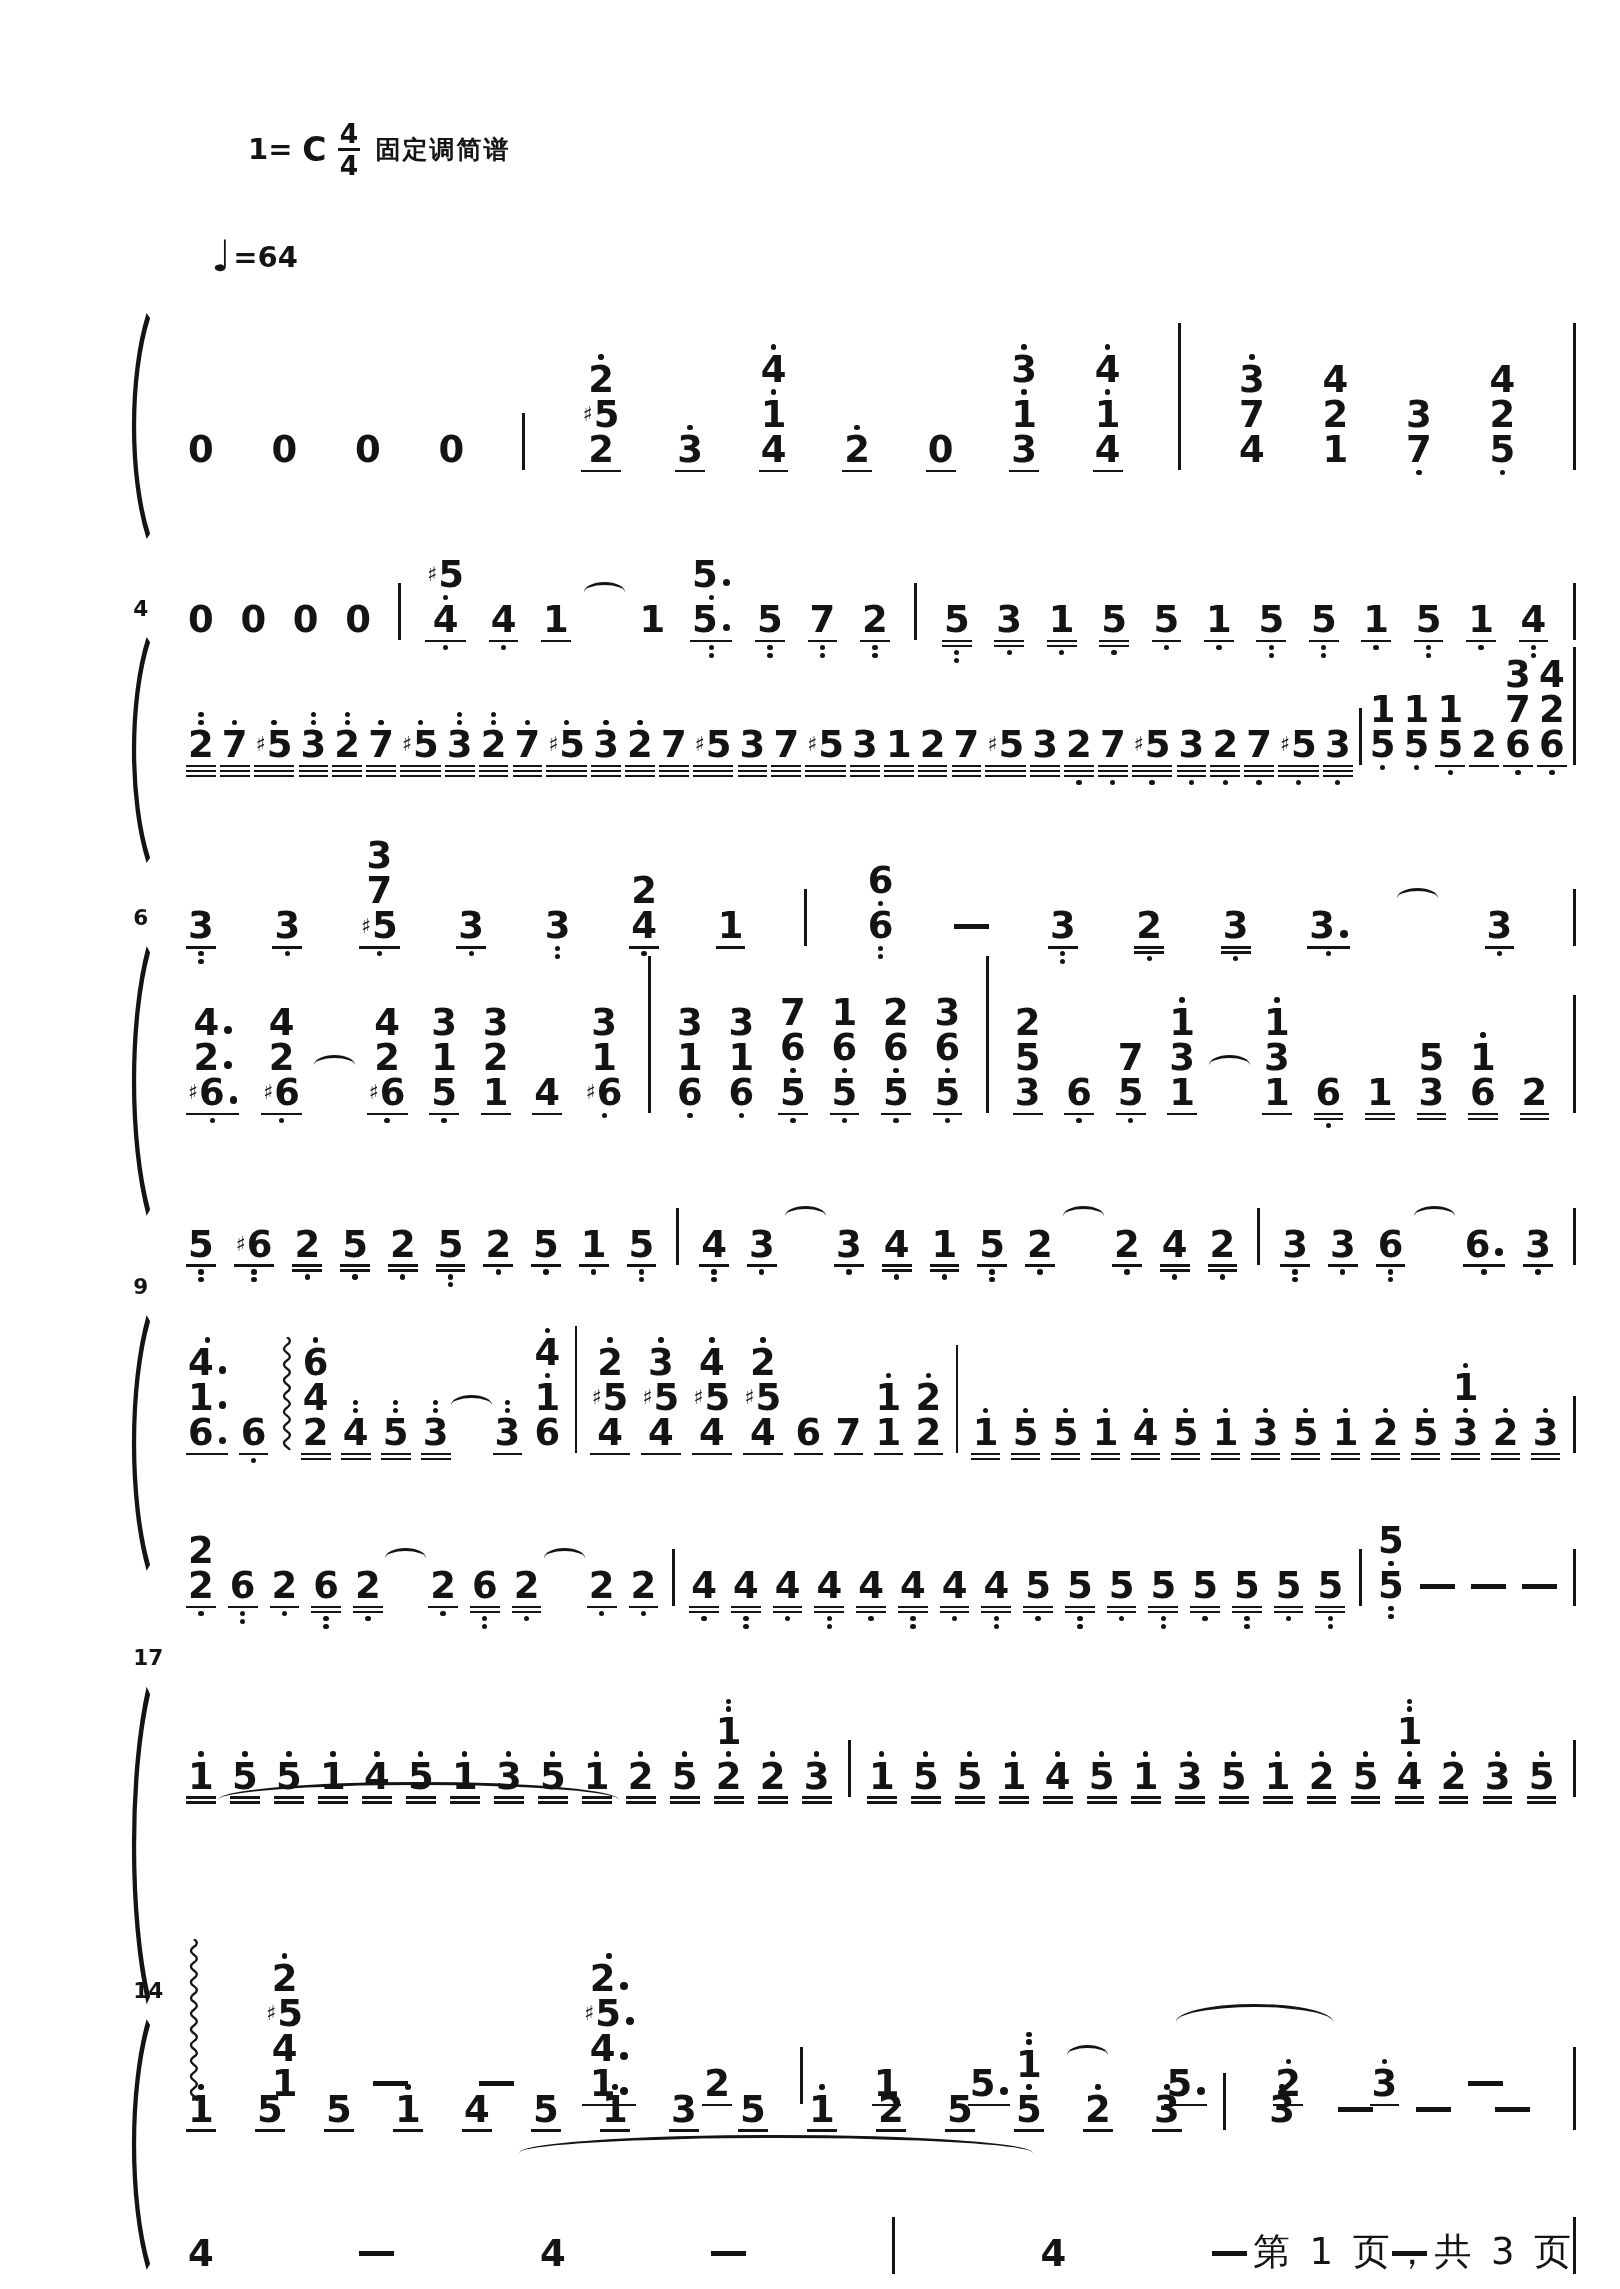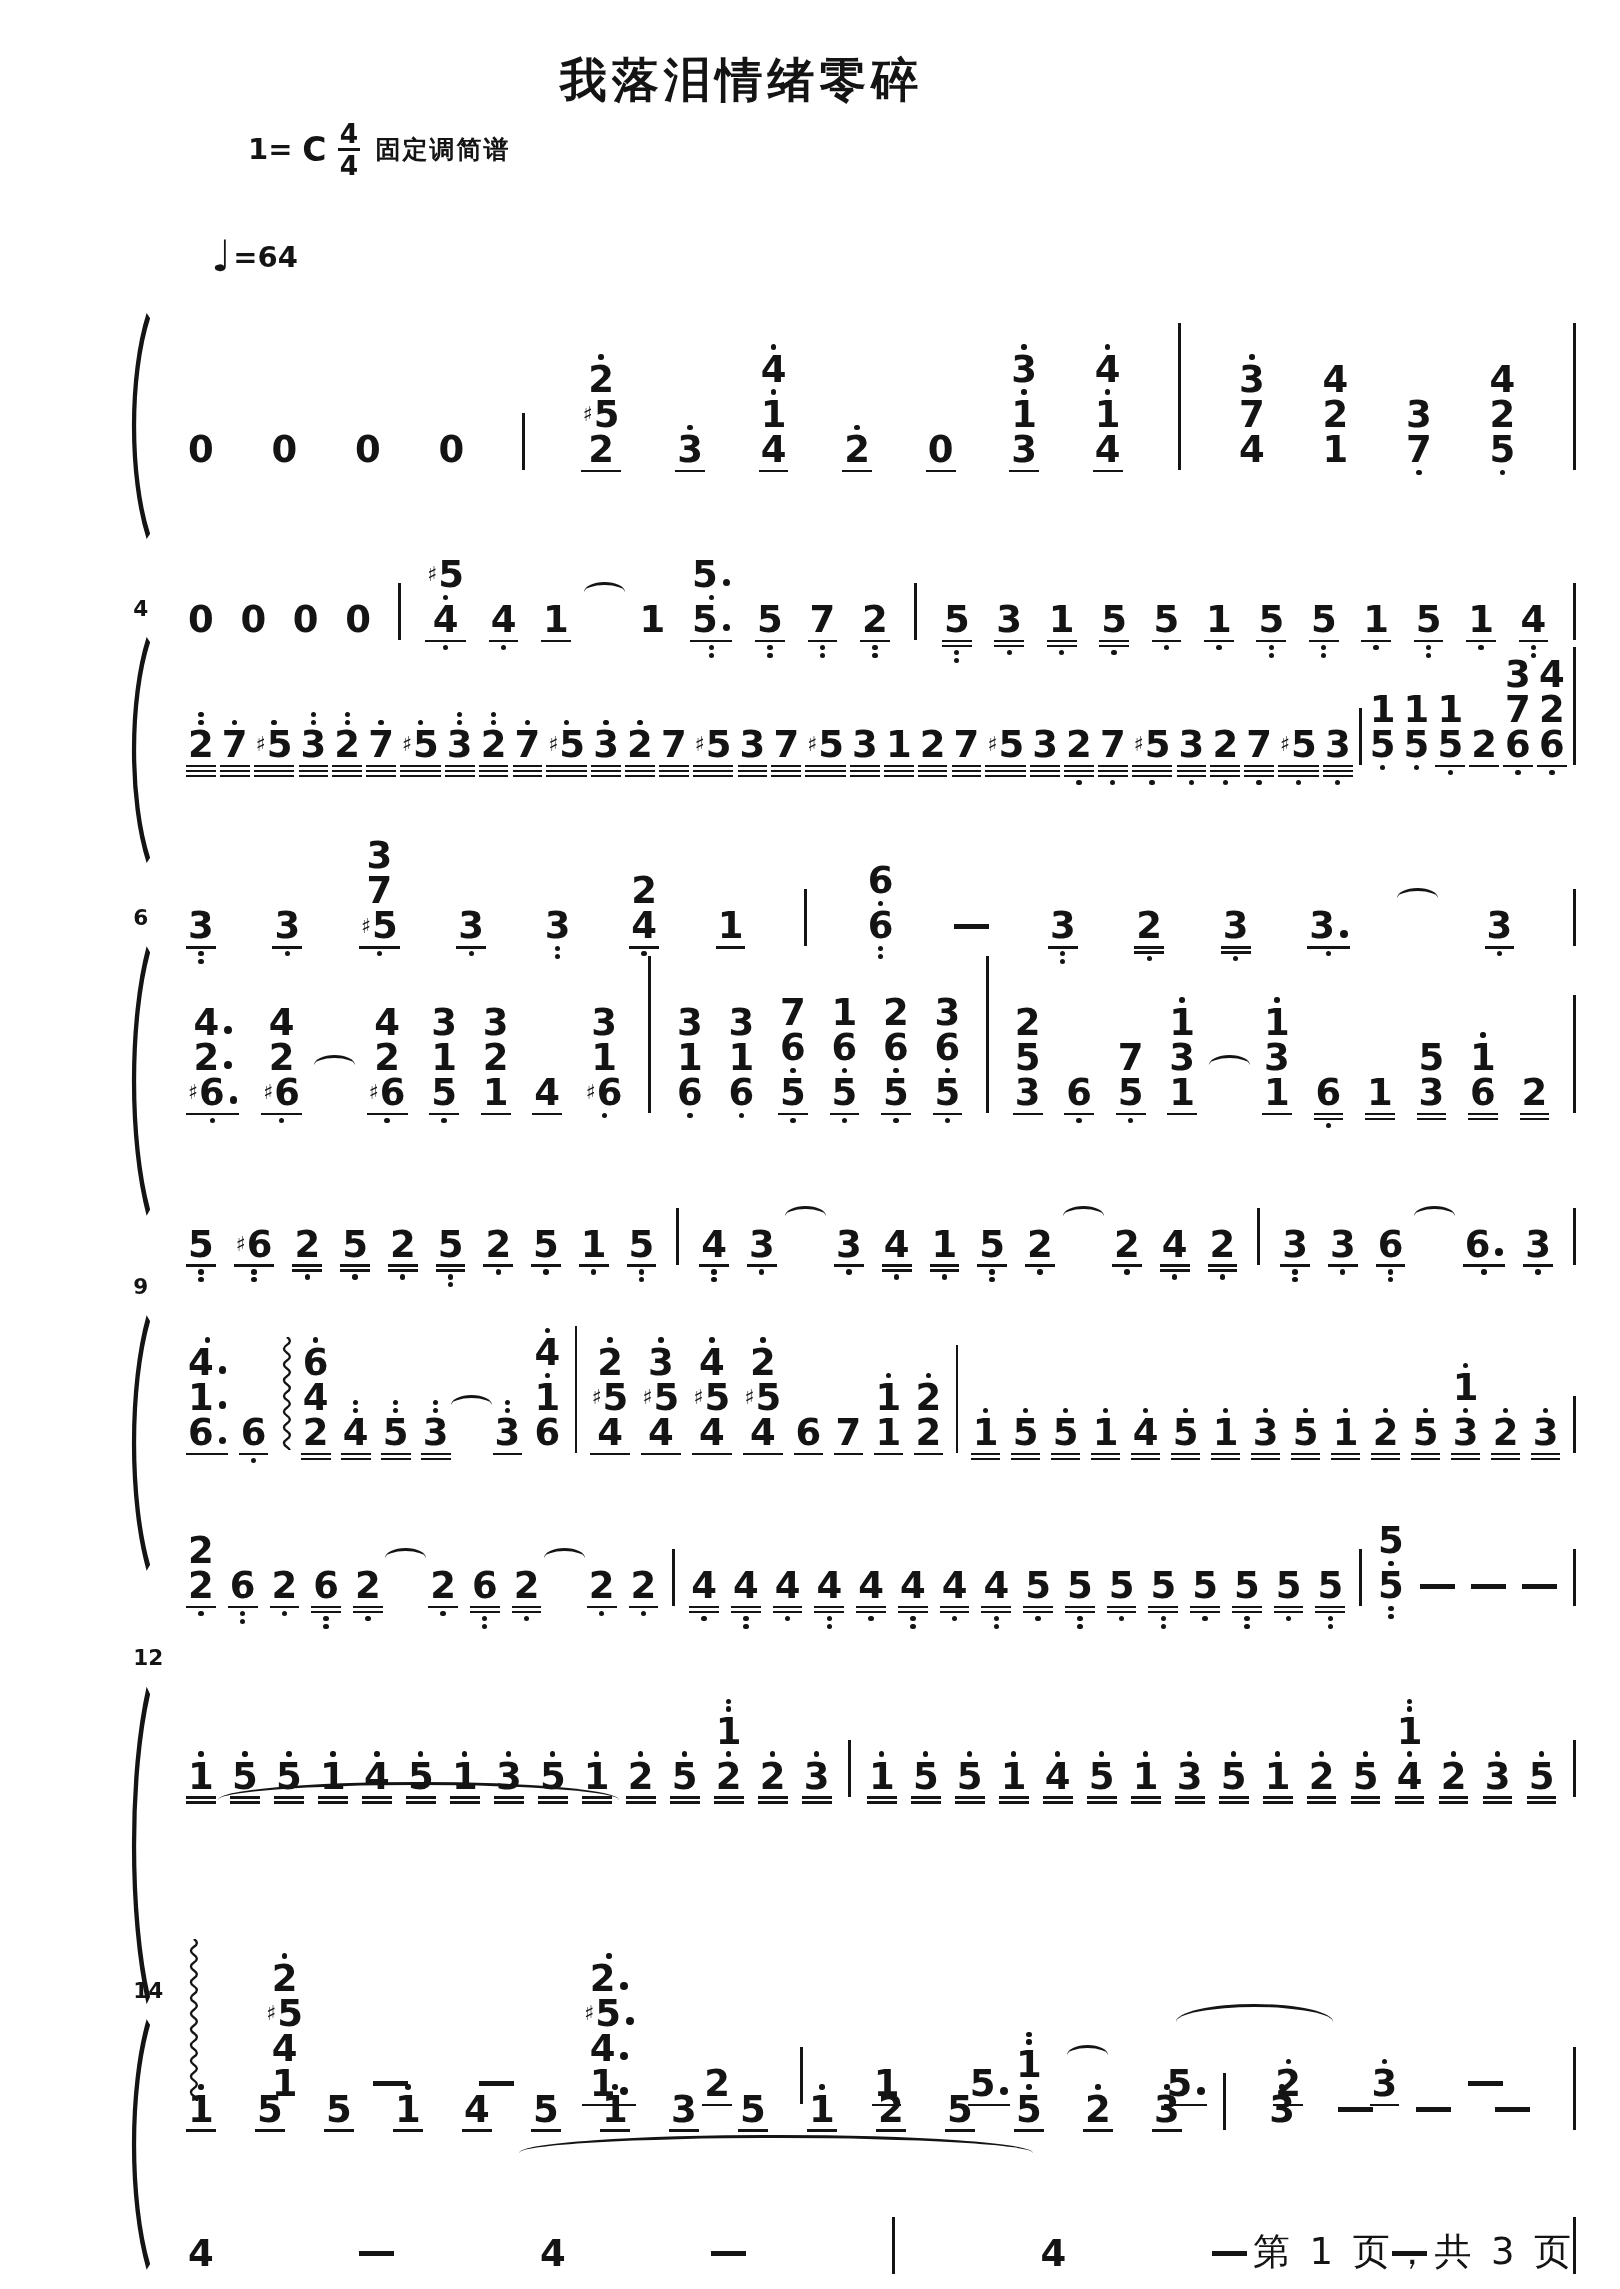--- a/index.html
+++ b/index.html
@@ -42,21 +42,20 @@
   .dash{width:35px;height:4.9px;background:#141414;margin-bottom:14.7px;flex:none;}
   .arc{width:41px;height:17.6px;border-top:3.4px solid #141414;border-radius:50% 50% 0 0;
        margin:0 -11.8px 35px;flex:none;}
   .arp{flex:none;margin-right:-3.9px;}
   .slur{position:absolute;border-top:3.4px solid #141414;border-radius:50% 50% 0 0;height:33px;}
 </style>
 </head>
 <body>
 
 <div class="page">
-  <div class="title">我落泪情绪零碎</div>
 
   <div class="keyline">
     <span class="kp">1=</span>
     <span class="kn">C</span>
     <span class="frac">
       <span>4</span>
       <span class="fbar"></span>
       <span>4</span>
     </span>
     <span class="klabel">固定调简谱</span>
@@ -2952,21 +2951,21 @@
               <div class="dt"></div>
             </div>
           </div>
           <div class="dash"></div>
           <div class="dash"></div>
           <div class="dash"></div>
           <div class="bar" style="height: 57px;"></div>
         </div>
       </div>
       <div class="sys s5">
-        <div class="mlabel">12</div>
+        <div class="mlabel">17</div>
         <div class="brace"><svg width="25.5" height="323" viewBox="0 0 24 100" preserveAspectRatio="none">
             <path d="M22,2 C4,28 4,72 22,98" fill="none" stroke="#141414" stroke-width="4"></path>
           </svg></div>
         <div class="row rh">
           <div class="tok">
             <div class="part">
               <div class="hi">
                 <div class="dt"></div>
               </div>
               <div class="core">

